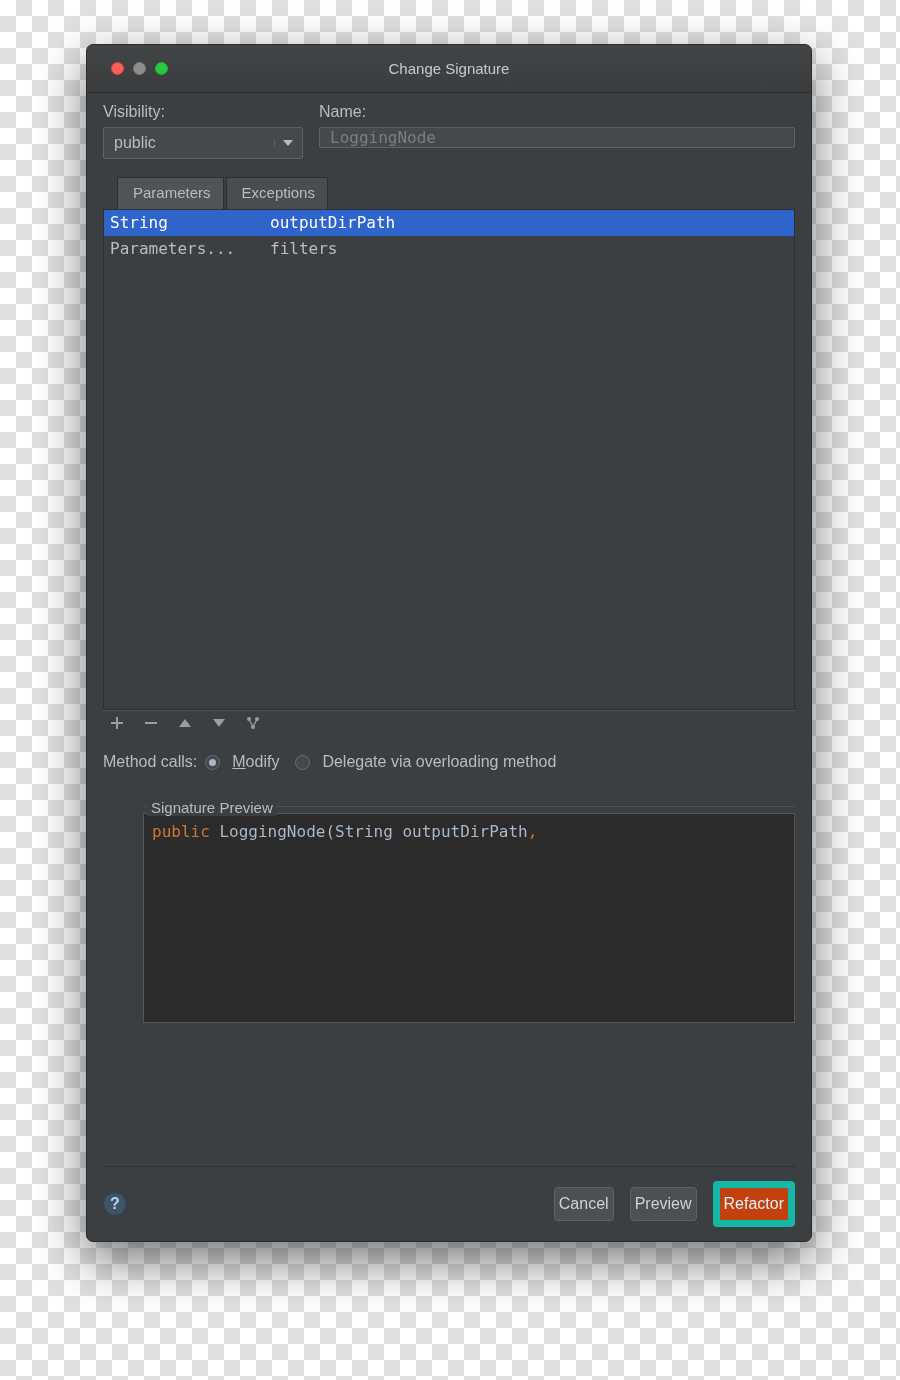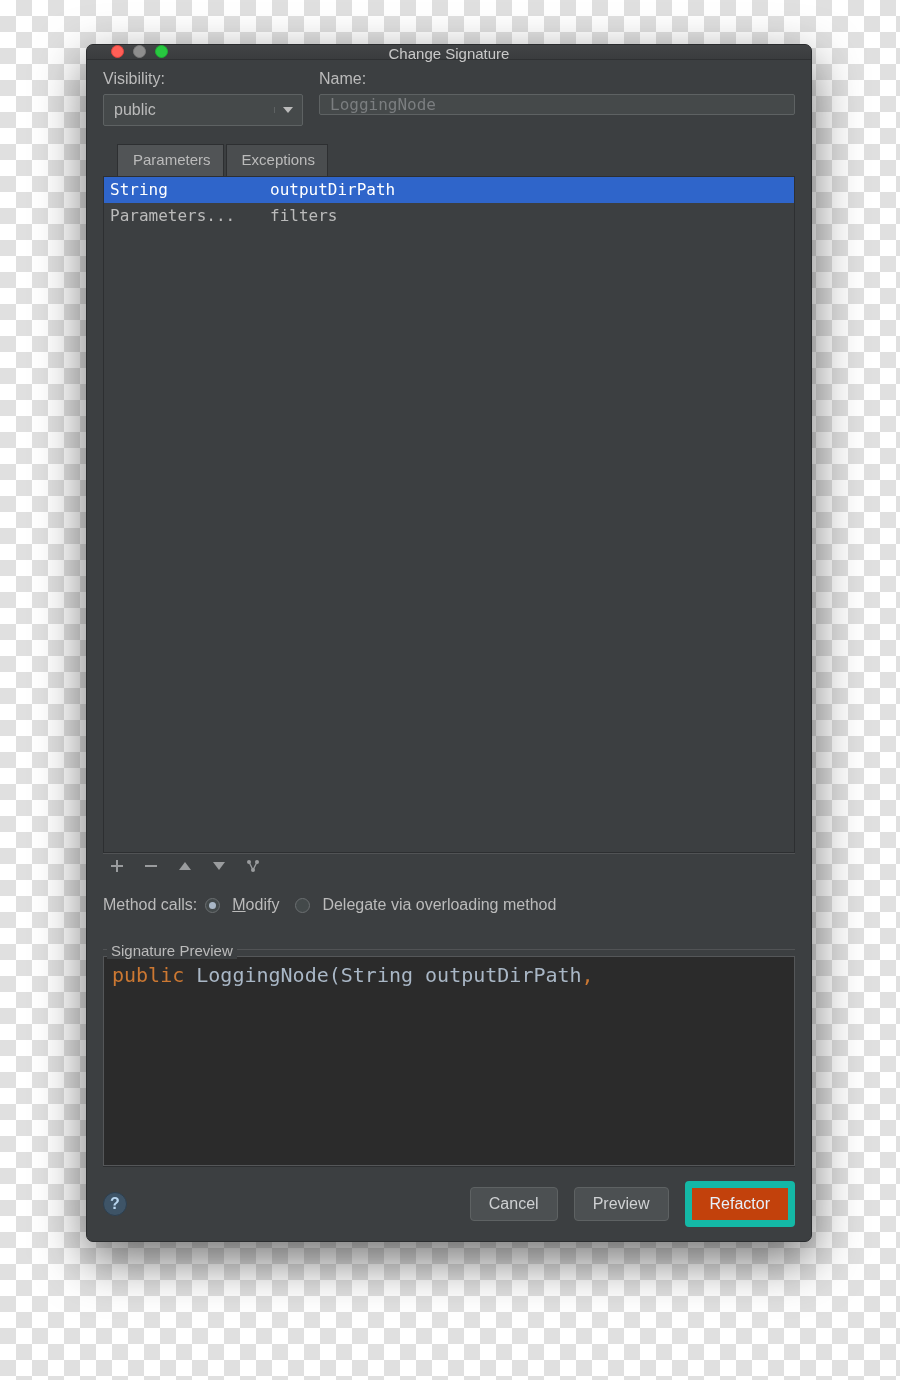--- a/index.html
+++ b/index.html
@@ -27,21 +27,21 @@
     box-shadow: 0 18px 50px rgba(0,0,0,0.55);
     color: #bbbbbb;
     display: flex;
     flex-direction: column;
     overflow: hidden;
   }
   .titlebar {
     height: 48px;
     background: linear-gradient(#424446, #3a3c3e);
     display: flex;
-    align-items: flex-start;
+    align-items: center;
     padding: 0 24px;
     border-bottom: 1px solid #2e3032;
     position: relative;
   }
   .traffic { display: flex; gap: 9px; align-items: center; }
   .tl { width: 13px; height: 13px; border-radius: 50%; }
   .tl.red { background: #ff5f57; border: 1px solid #e0443e; }
   .tl.yellow { background: #8e8e8e; border: 1px solid #7a7a7a; }
   .tl.green { background: #28c840; border: 1px solid #1faf34; }
   .title {
@@ -77,21 +77,21 @@
     border-bottom: 1px solid #2d2f31;
   }
   .tab {
     padding: 6px 12px 8px 15px; font-size: 15px; color: #bbbbbb;
     background: #4a4d4f; border: 1px solid #2d2f31; border-bottom: none;
     margin-right: 2px;
   }
   .tab.active { background: #515456; }
   .param-list {
     border: 1px solid #2d2f31; border-top: none;
-    background: #3c3f41; height: 676px;
+    background: #3c3f41; height: 500px;
     font-family: Menlo, Consolas, monospace; font-size: 16px;
     line-height: 26px;
   }
   .param-row { display: flex; padding: 0 6px; }
   .param-row.selected { background: #2f65ca; color: #ffffff; }
   .param-type { width: 160px; white-space: pre; }
   .param-name { flex: 1; }
   .toolbar {
     display: flex; gap: 18px; padding: 4px 6px 8px 6px;
     border-top: 1px solid #515355;
@@ -114,52 +114,53 @@
     content: ""; width: 7px; height: 7px; border-radius: 50%; background: #a9b7c6;
   }
   .underline-first::first-letter { text-decoration: underline; }
   .sig-preview-label {
     font-size: 15px; color: #bbbbbb; background: #3c3f41;
     position: relative; top: 10px; left: 4px; padding: 0 4px; display: inline-block;
     z-index: 2;
   }
   .sig-preview-wrap {
     position: relative;
+    margin-left: 40px;
   }
   .sig-preview-hr {
     border: none; border-top: 1px solid #515355; margin-top: -1px;
   }
   .sig-preview-box {
     margin-top: 6px;
     border: 1px solid #555759;
     background: #2b2b2b;
     height: 210px;
     padding: 6px 8px;
-    font-family: Menlo, Consolas, monospace; font-size: 20px;
+    font-family: Menlo, Consolas, monospace; font-size: 16px;
     line-height: 24px;
     color: #a9b7c6;
   }
   .kw-public { color: #cc7832; }
   .kw-punct { color: #cc7832; }
   .footer {
     margin-top: auto;
     border-top: 1px solid #2d2f31;
     padding-top: 14px;
     display: flex; align-items: center; gap: 16px;
   }
   .help {
     width: 24px; height: 24px; border-radius: 50%;
     background: #3e5467; color: #b9d6ef; display:flex;
     align-items:center; justify-content:center; font-weight: bold;
     font-size: 16px; border: 1px solid #2d3f4f;
   }
   .spacer { flex: 1; }
   .btn {
     background: #4c5052; border: 1px solid #5e6263; color: #cfd1d3;
-    padding: 7px 18px; font-size: 16px; border-radius: 4px;
+    padding: 7px 4px; font-size: 16px; border-radius: 4px;
   }
   .btn.primary {
     background: #c2410c; border: 7px solid #14b8a6; color: #e6f0fb;
   }
   .pre-indent { white-space: pre; }
 </style>
 </head>
 <body>
 
 <div class="window">

